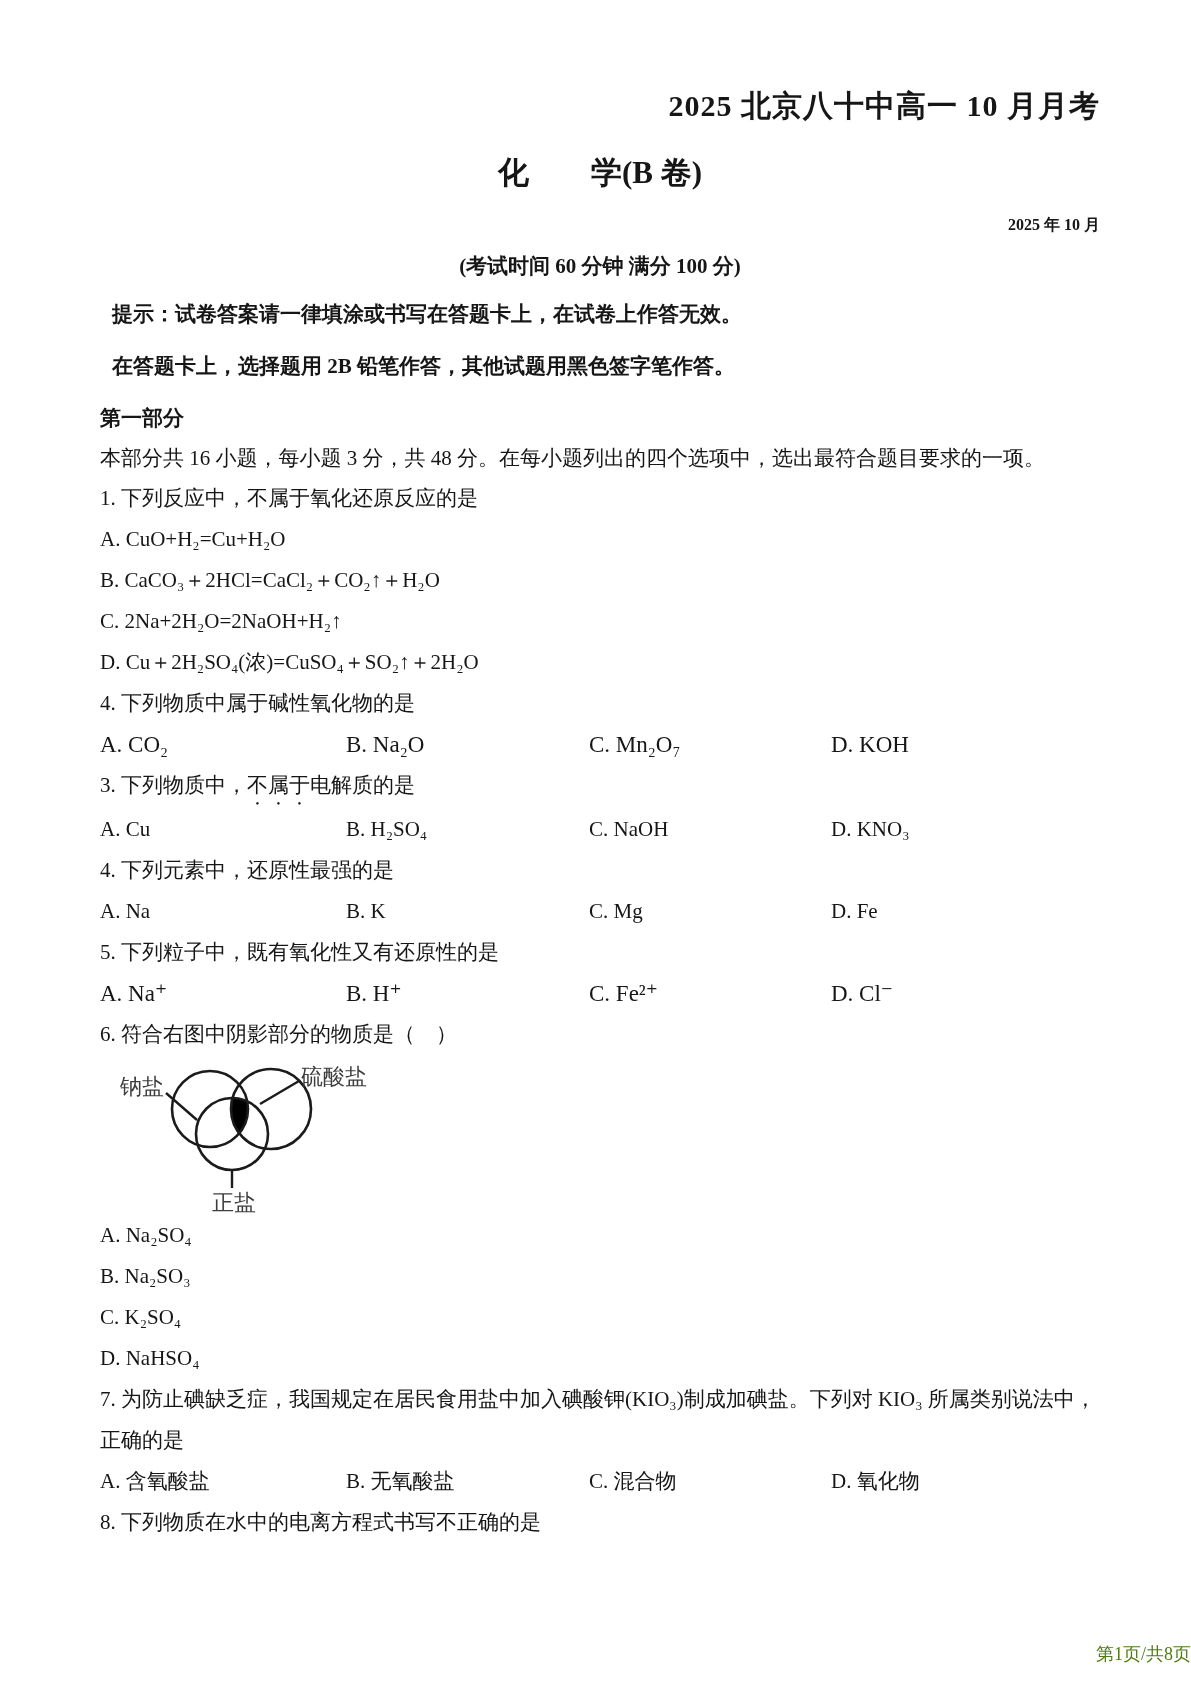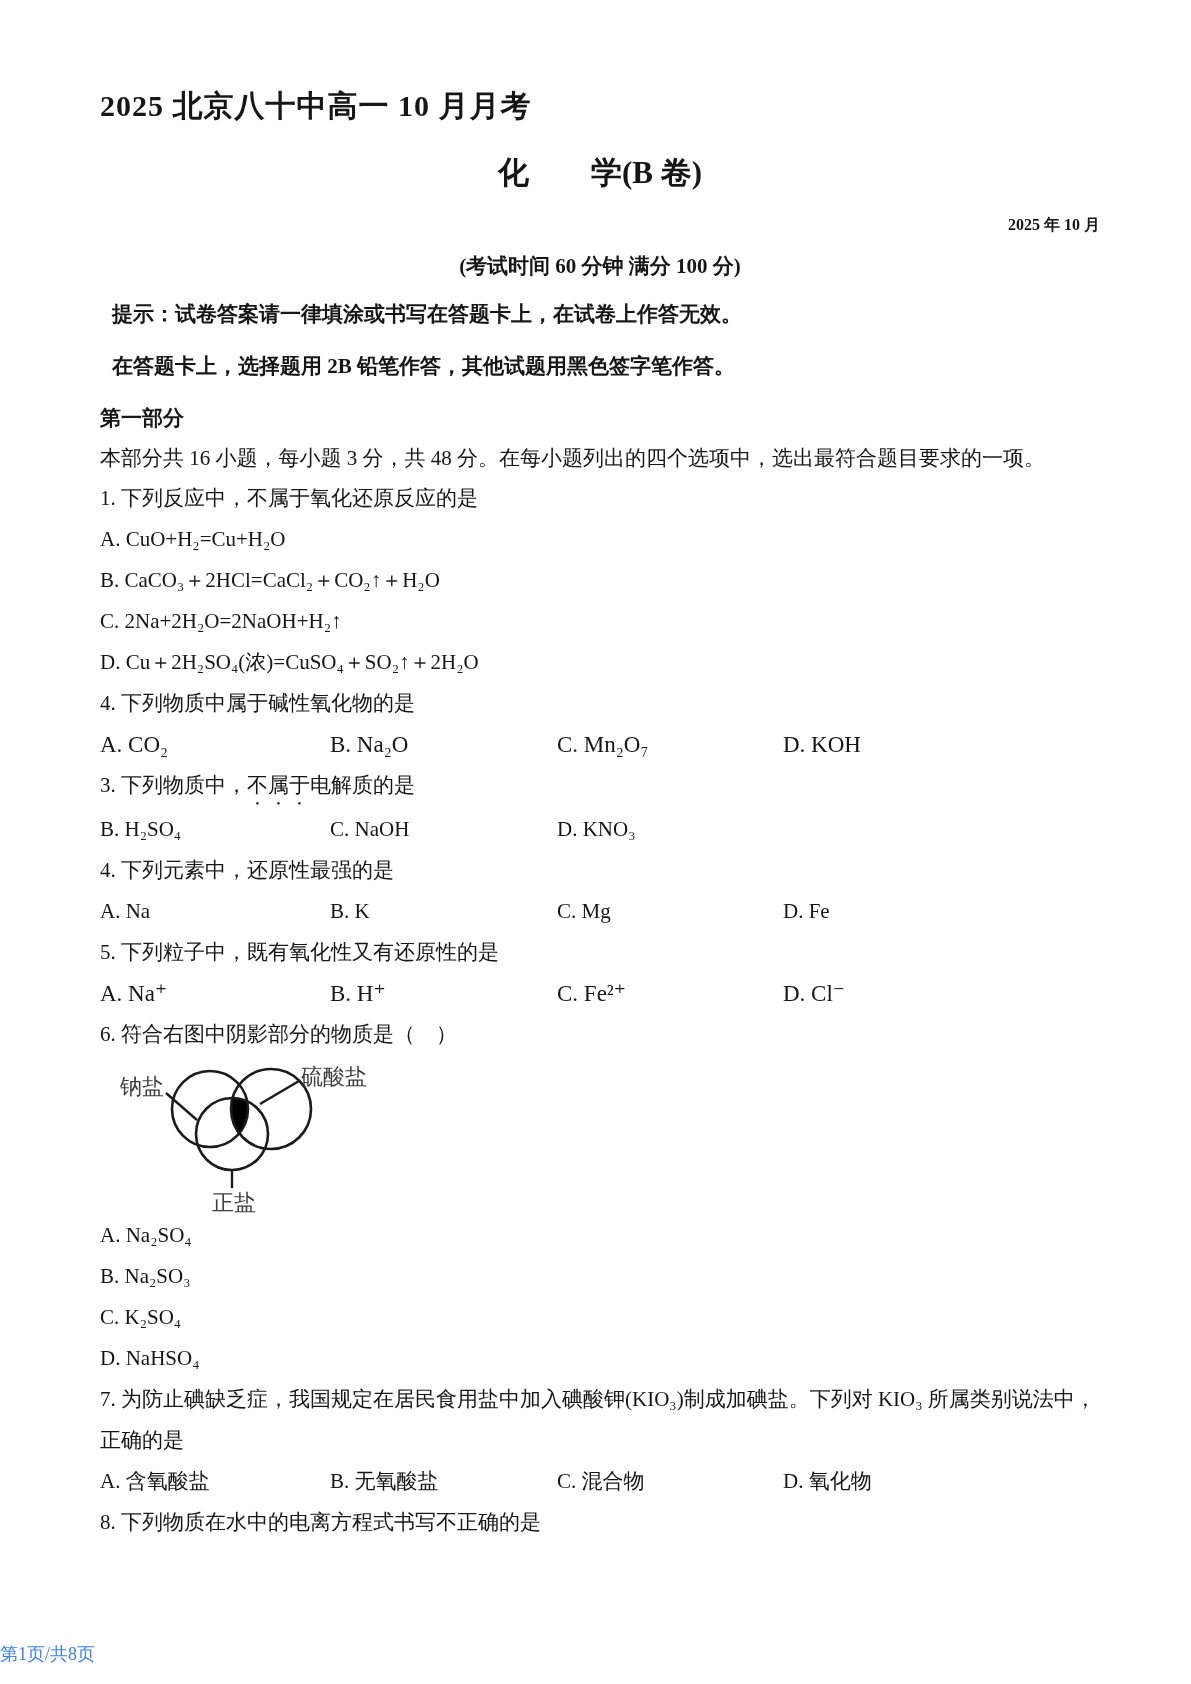--- a/index.html
+++ b/index.html
@@ -2,39 +2,39 @@
 <html><head>
 <meta charset="utf-8">
 <style>
   html,body { margin:0; padding:0; }
   body {
     width:1191px; height:1684px; background:#ffffff; position:relative; overflow:hidden;
     font-family:"Liberation Serif","DejaVu Serif",serif; color:#161616;
     -webkit-font-smoothing:antialiased;
   }
   .page { padding:84px 91px 0 100px; }
-  .doc-title { font-size:30px; font-weight:bold; text-align:left; margin:0 0 20px 0; line-height:44px; letter-spacing:1px; }
+  .doc-title { font-size:30px; font-weight:bold; text-align:right; margin:0 0 20px 0; line-height:44px; letter-spacing:1px; }
   .doc-subject { font-size:31px; font-weight:bold; text-align:center; margin:0 0 12px 0; line-height:50px; }
   .date-line { font-size:16px; font-weight:bold; text-align:right; line-height:30px; margin:0 0 10px 0; }
   .exam-info { font-size:21px; font-weight:bold; text-align:center; line-height:32px; margin:0 0 8px 0; }
   .notice { font-size:21px; font-weight:bold; line-height:40px; margin:12px; }
   .section-title { font-size:21px; font-weight:bold; text-align:left; line-height:40px; margin:0; }
   .section-intro { font-size:21px; font-weight:normal; line-height:40px; margin:0; }
   .line { font-size:21px; line-height:41px; margin:0; }
-  .opt-row { display:grid; grid-template-columns:230px 227px 226px 1fr; font-size:21px; line-height:41px; }
+  .opt-row { display:grid; grid-template-columns:230px 227px 226px 1fr; font-size:21px; line-height:41px;gap:16px; }
   .lg { font-size:23px; }
   .emph {
     -webkit-text-emphasis:filled dot; -webkit-text-emphasis-position:under;
     text-emphasis:filled dot; text-emphasis-position:under right;
   }
   .venn { display:block; margin:2px 0 0 0; }
   .vc { fill:none; stroke:#1b1b1b; stroke-width:2.6; }
   .vl { stroke:#1b1b1b; stroke-width:2.4; }
   .vt { font-size:22px; fill:#3d3d3d; font-family:"Liberation Serif","DejaVu Serif",serif; }
-  .footer { position:absolute; left:0; bottom:18px; width:100%; text-align:left; font-size:18px; color:#3b82f6; }
+  .footer { position:absolute; left:0; bottom:18px; width:100%; text-align:right; font-size:18px; color:#4d7c0f; }
 </style>
 </head>
 <body>
 
 <div class="page">
 
   <h1 class="doc-title">2025 北京八十中高一 10 月月考</h1>
   <h2 class="doc-subject">化　　学(B 卷)</h2>
   <div class="date-line">2025 年 10 月</div>
   <div class="exam-info">(考试时间 60 分钟  满分 100 分)</div>
@@ -59,20 +59,21 @@
       <span>C. Mn₂O₇</span>
       <span>D. KOH</span>
     </div>
   </div>
 
   <div>
     <div class="line">
       <span>3. 下列物质中，</span><span class="emph">不属于</span><span>电解质的是</span>
     </div>
     <div class="opt-row">
+      <span>A. Cu</span>
       <span>B. H₂SO₄</span>
       <span>C. NaOH</span>
       <span>D. KNO₃</span>
     </div>
   </div>
 
   <div>
     <div class="line">4. 下列元素中，还原性最强的是</div>
     <div class="opt-row">
       <span>A. Na</span>

